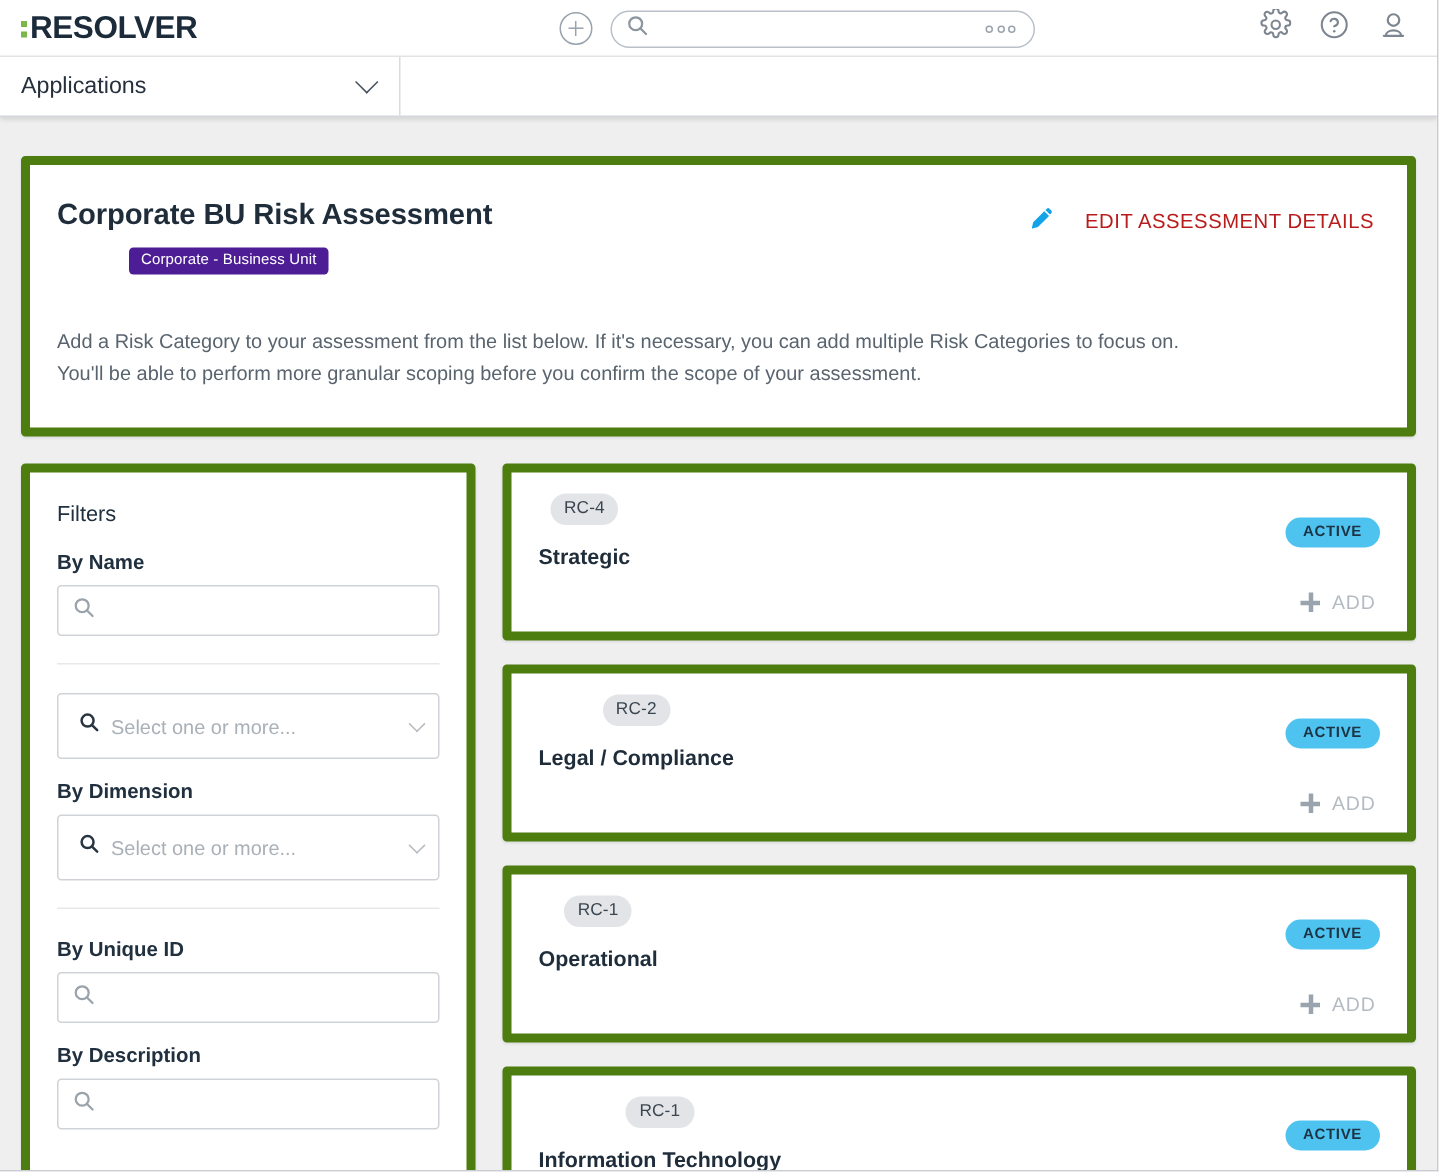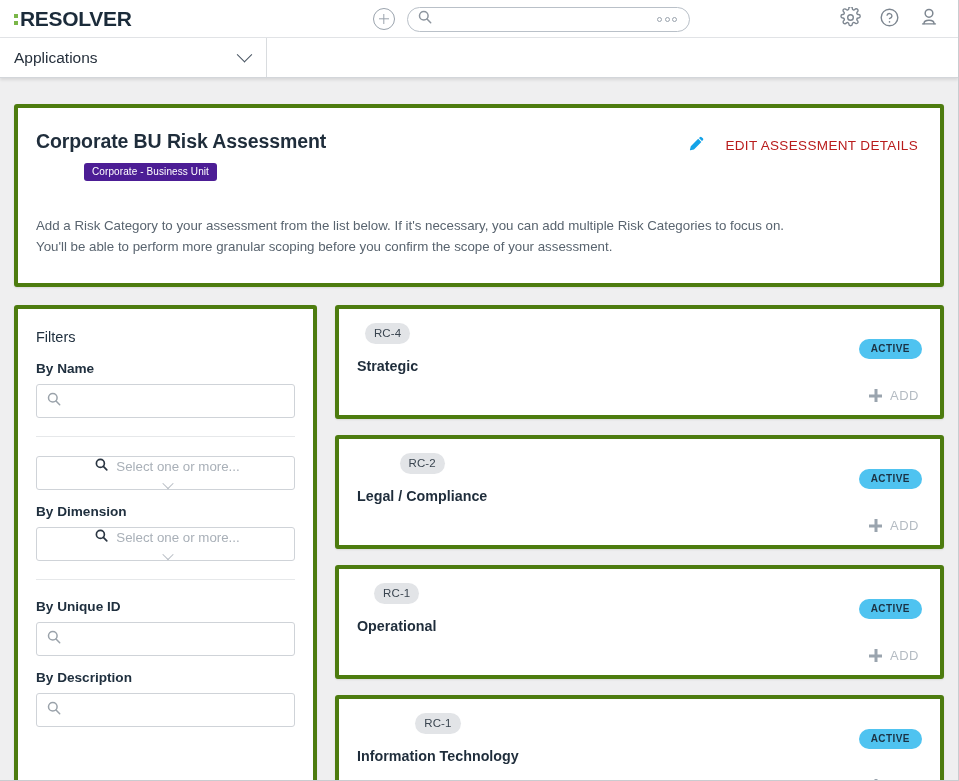--- a/index.html
+++ b/index.html
@@ -173,21 +173,21 @@
 
   
   .page {
     padding: 26px 14px 0 14px;
     height: calc(781px - 79px);
     position: relative;
   }
 
   .card {
     background: #ffffff;
-    border: 4px solid #4d7c0f;
+    border: 6px solid #4d7c0f;
     border-radius: 3px;
     box-shadow: 0 1px 2px rgba(0,0,0,0.09);
   }
 
   
   .assessment-card {
     padding: 22px 24px 26px 18px;
     position: relative;
     margin-bottom: 18px;
   }
@@ -271,30 +271,29 @@
     border: none; outline: none;
     font-family: "Liberation Sans", sans-serif;
     font-size: 13px;
     color: #3d4853;
     background: transparent;
     padding-left: 10px;
   }
   .text-input input::placeholder { color: #adb4bc; }
 
   .select-input {
-    height: 34px;
+    height: 44px;
     border: 1px solid #cfd3d8;
     border-radius: 3px;
     display: flex;
     align-items: center;
     padding: 0 10px 0 14px;
     background: #fff;
     cursor: pointer;
     justify-content: space-between;
-    flex-direction: column;
   }
   .select-left { display: flex; align-items: center; gap: 8px; }
   .select-ph { font-size: 13.3px; color: #a9b0b8; }
   .chev-sm {
     width: 8px; height: 8px;
     border-right: 1.4px solid #b6bcc3;
     border-bottom: 1.4px solid #b6bcc3;
     transform: rotate(45deg) translate(-1px,-1px);
   }
   .divider {

